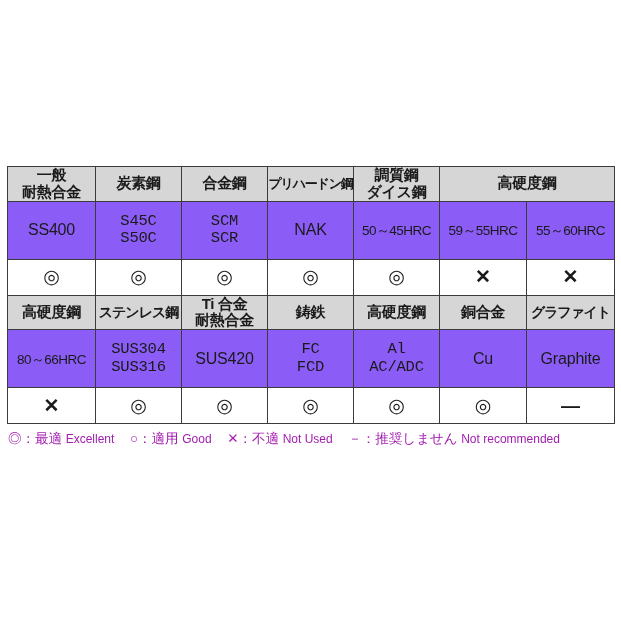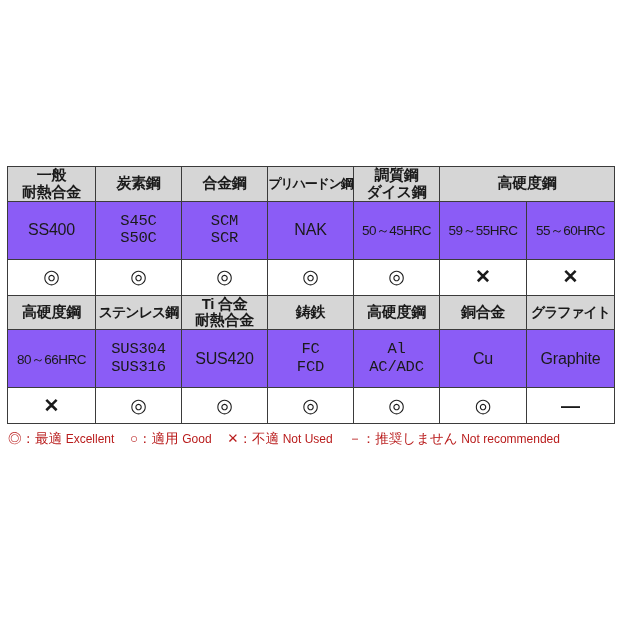--- a/index.html
+++ b/index.html
@@ -94,21 +94,21 @@
     font-weight: bold;
   }
 
   .legend {
     position: absolute;
     left: 8px;
     top: 430px;
     width: 610px;
     font-size: 13px;
     white-space: nowrap;
-    color: #b91c1c;
+    color: #a21caf;
   }
   .legend .item {
     display: inline-block;
     margin-right: 12px;
   }
   .legend .jp {
     font-size: 13.5px;
   }
   .legend .en {
     font-size: 12px;

